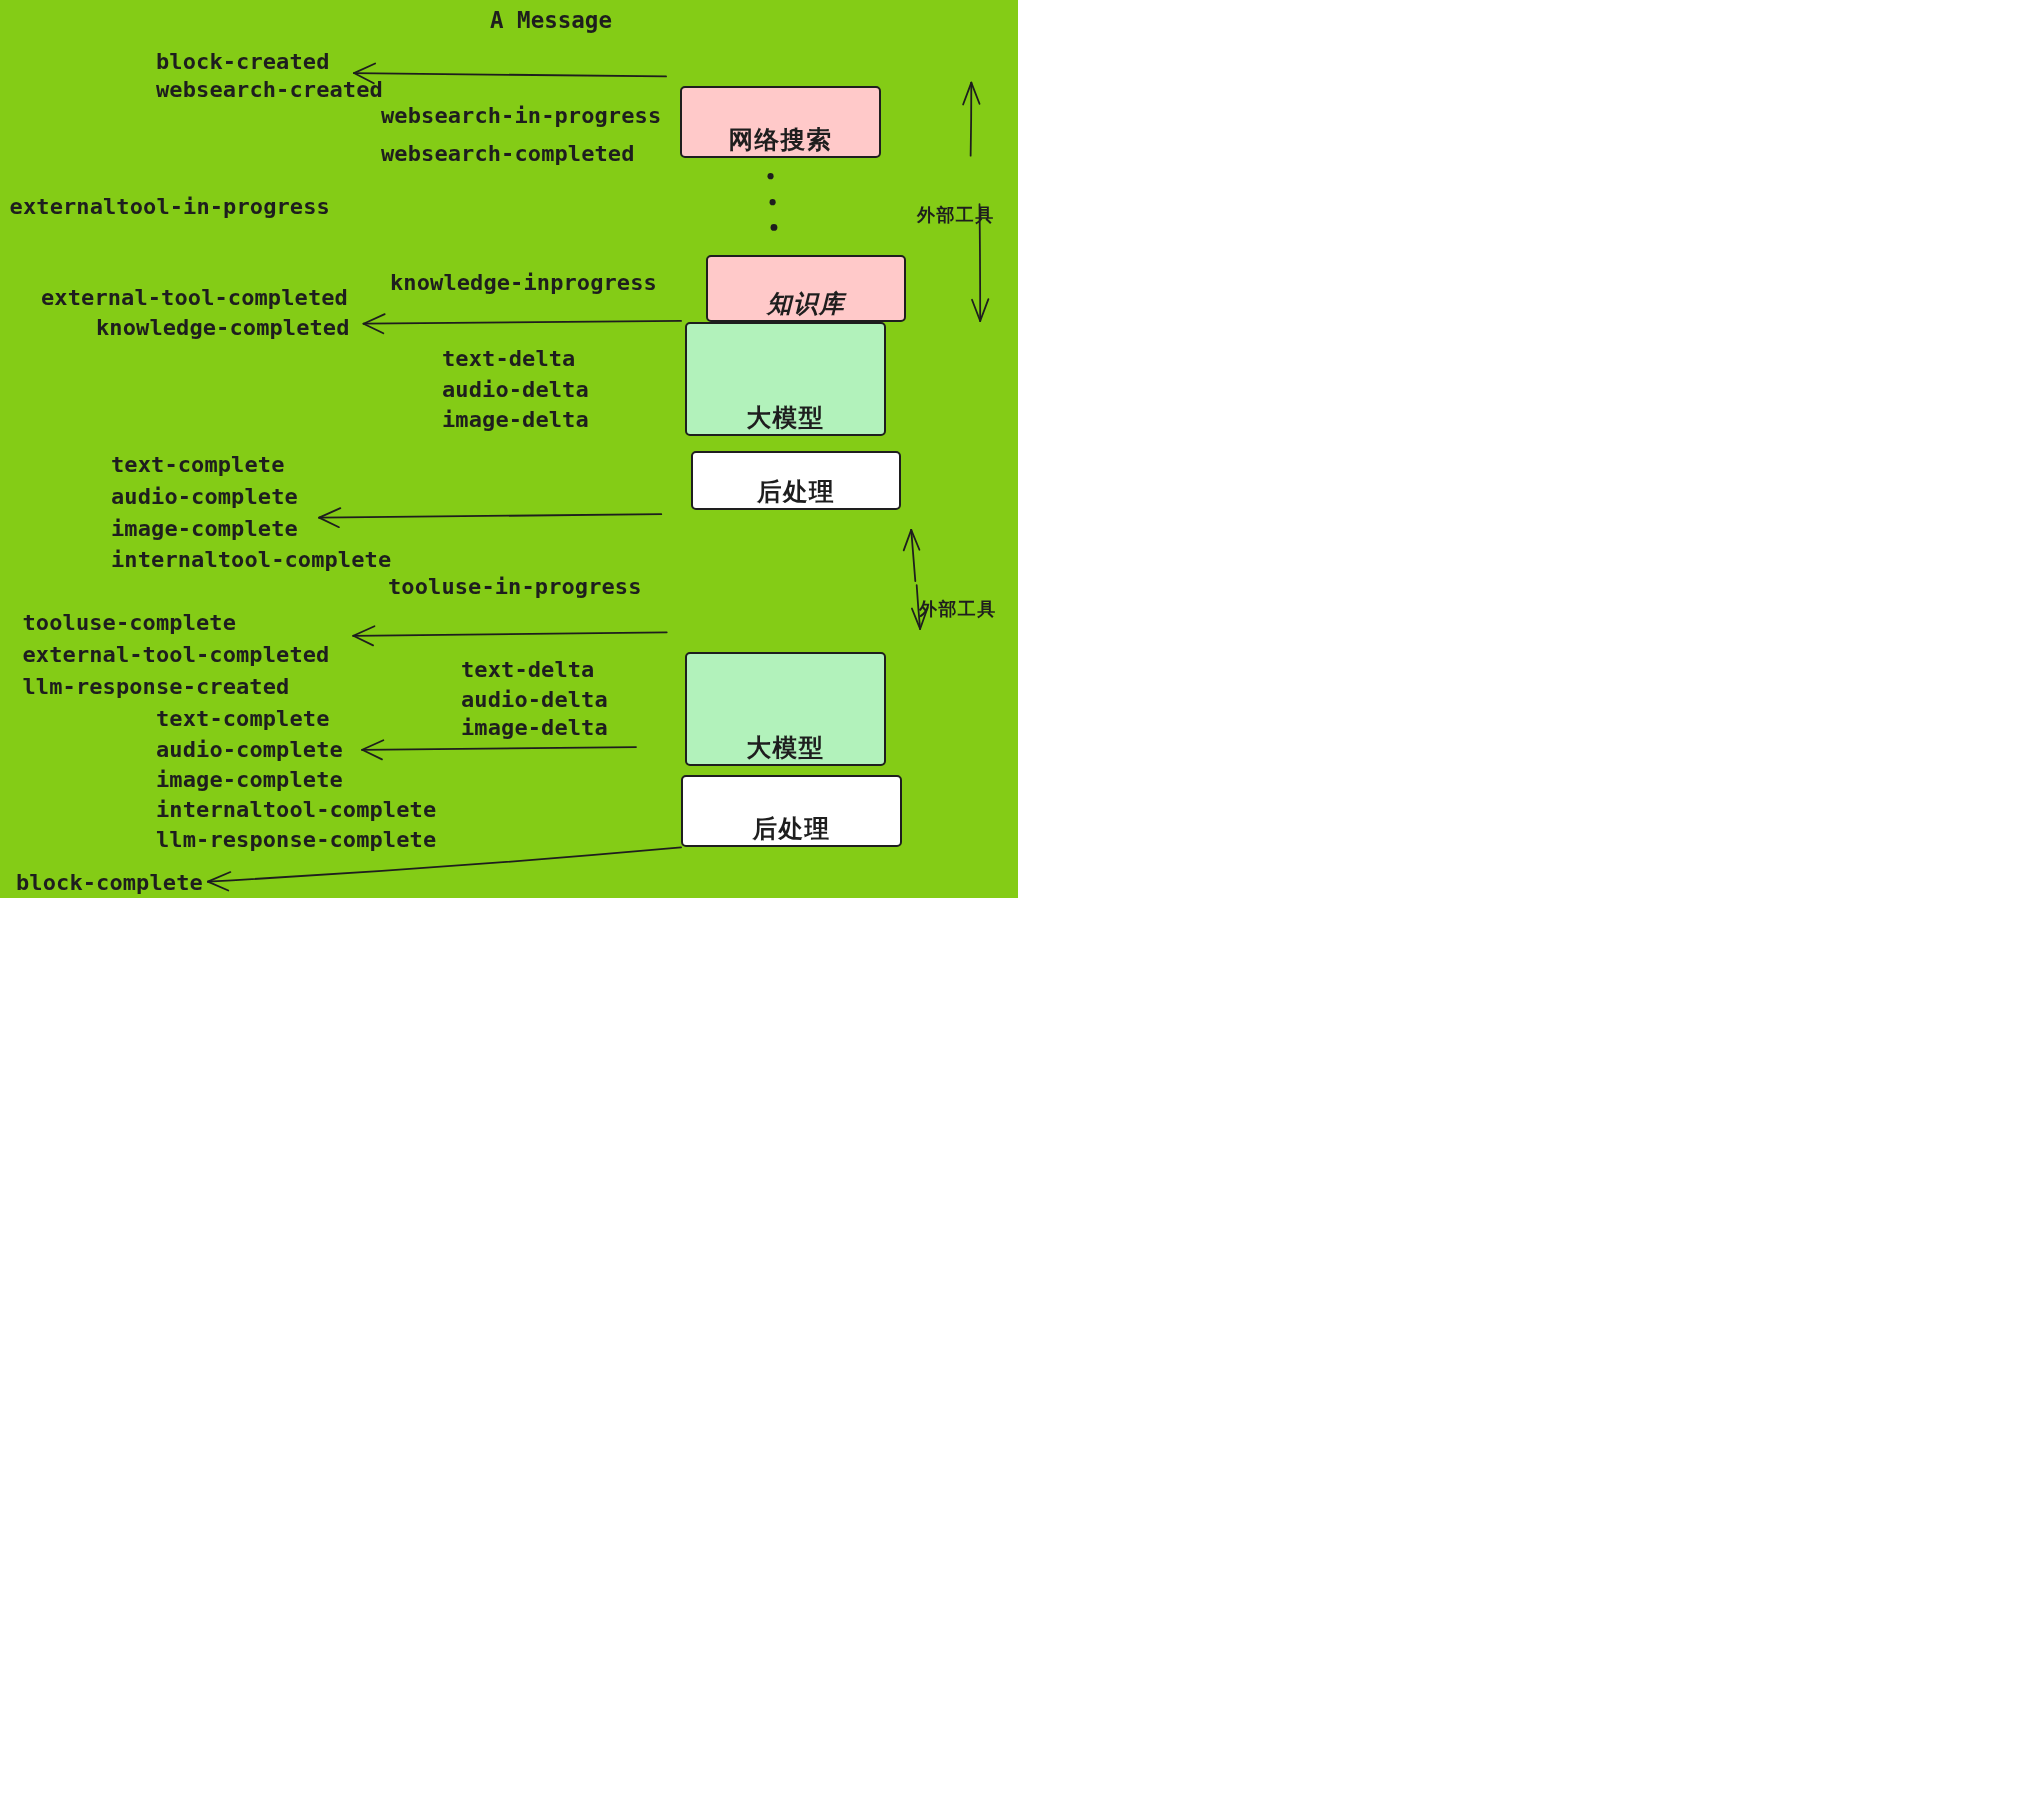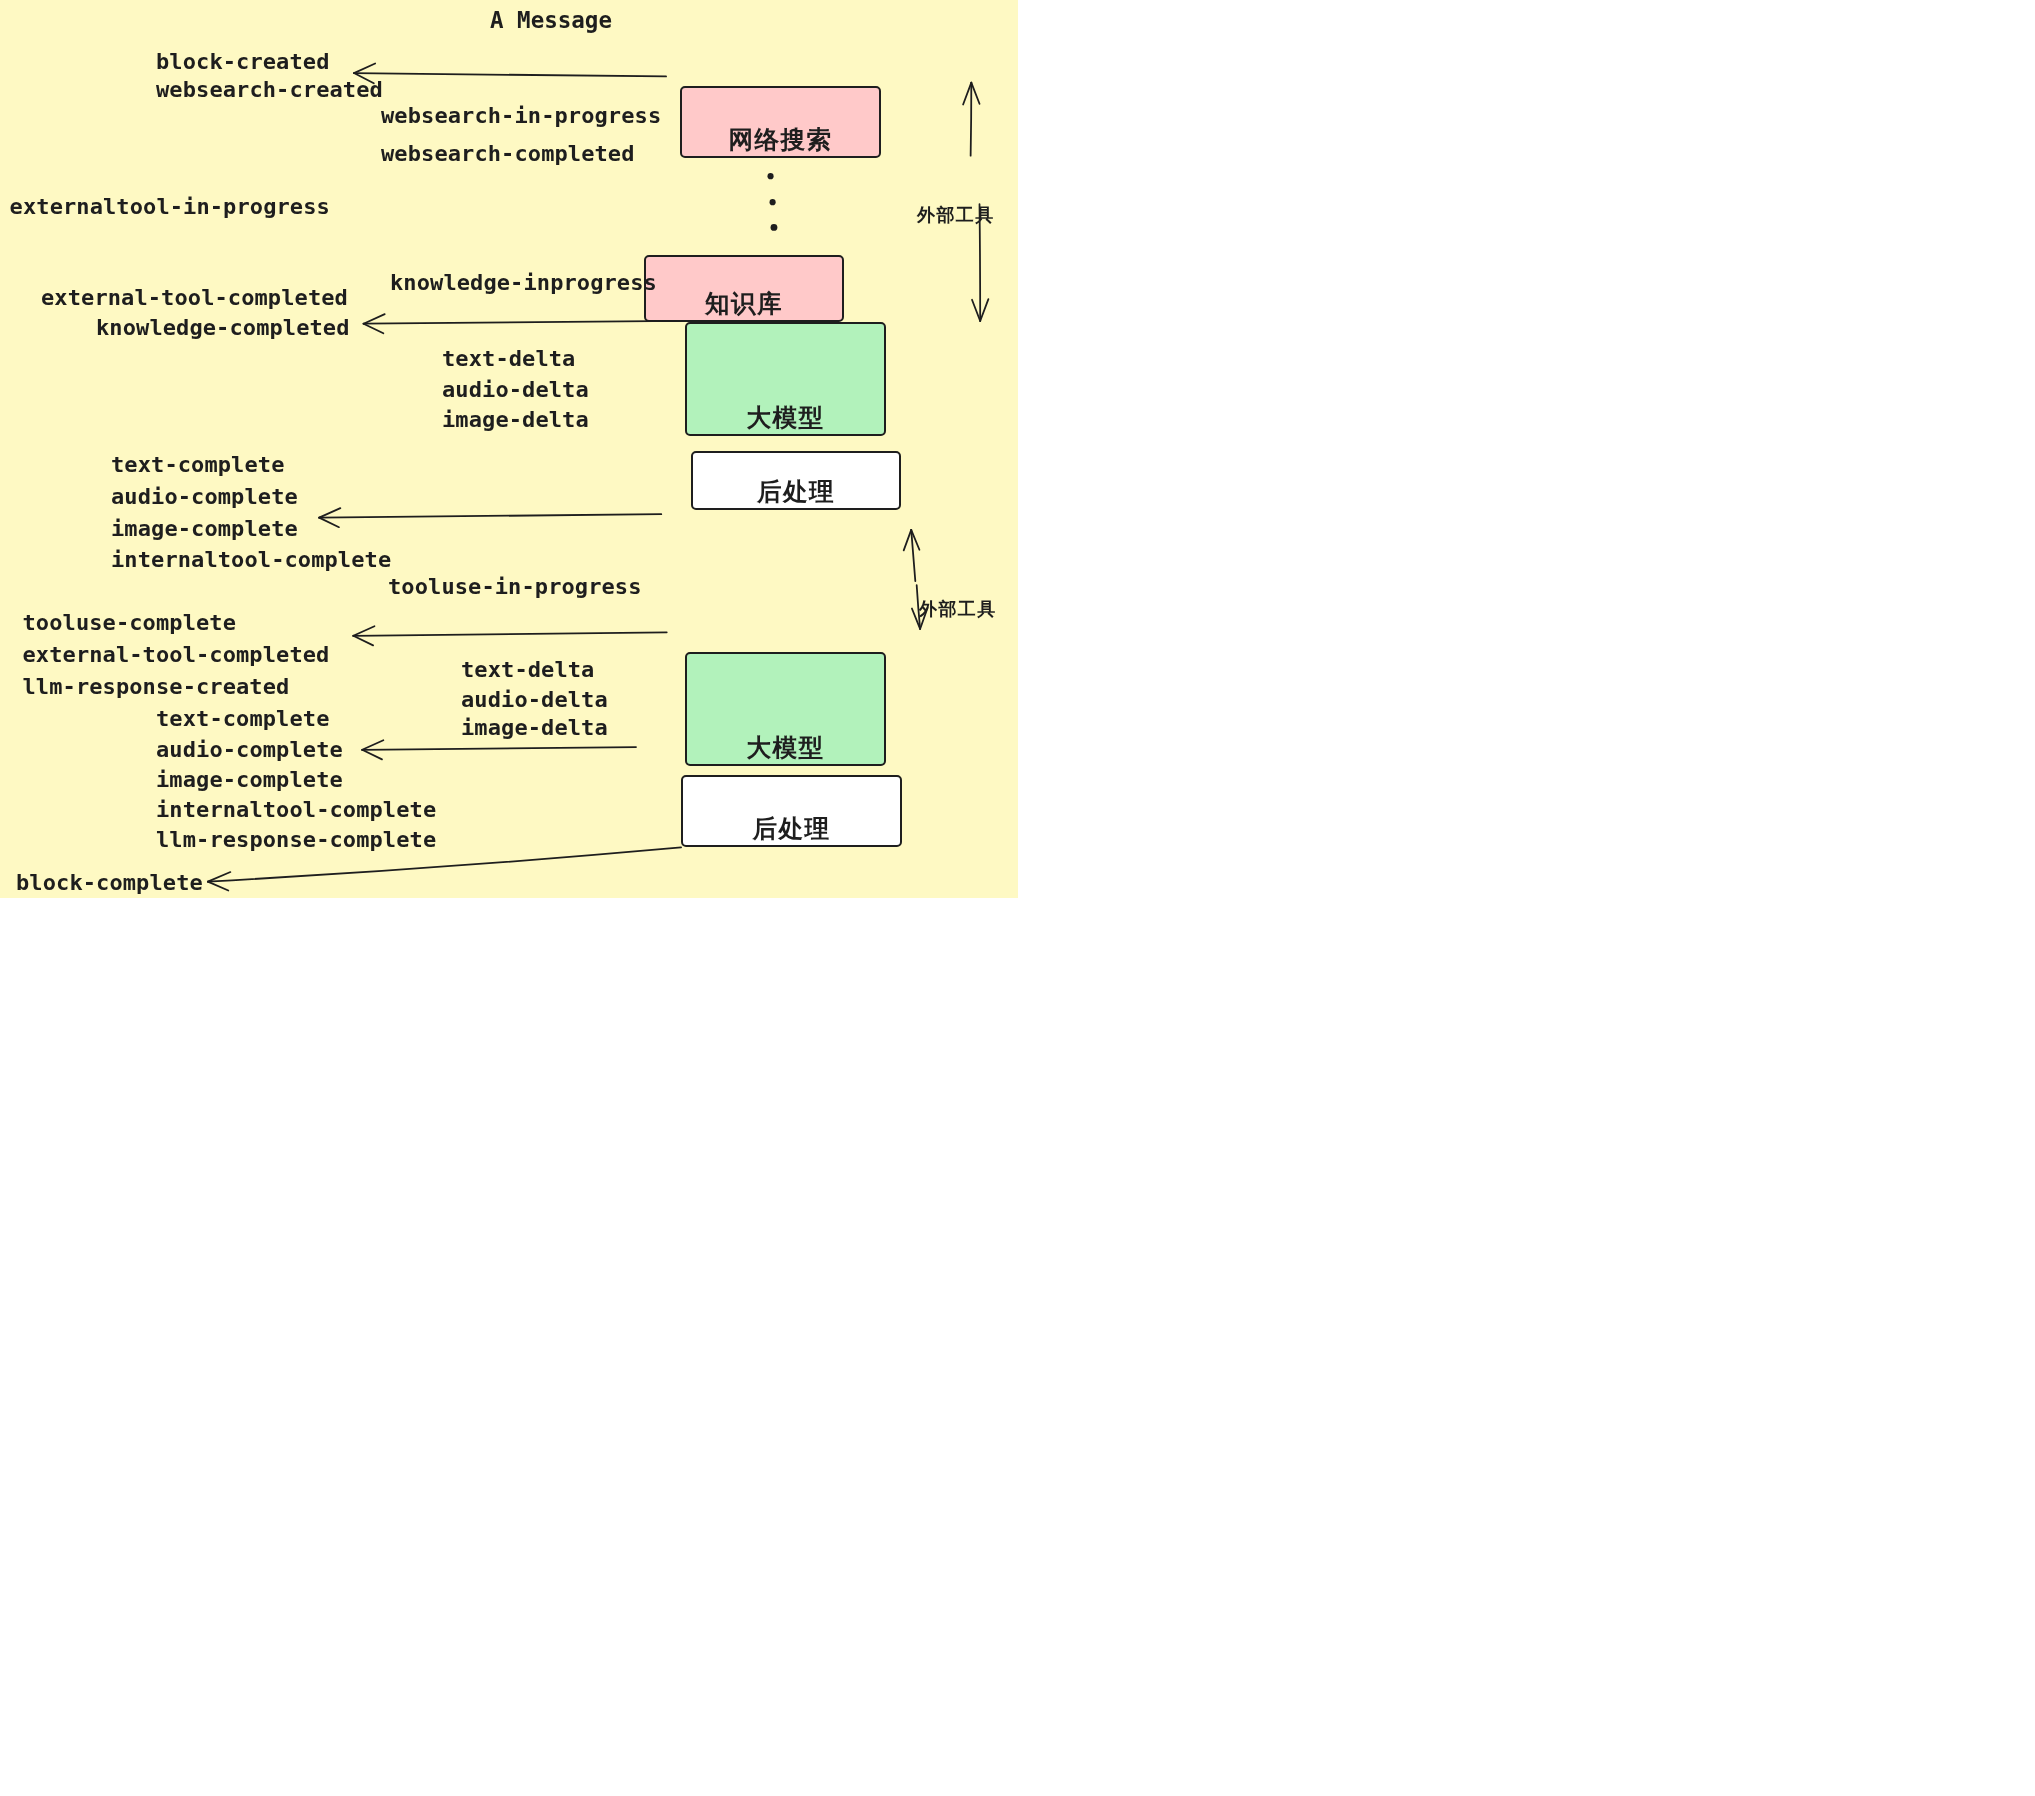--- a/index.html
+++ b/index.html
@@ -1,20 +1,20 @@
 <!DOCTYPE html>
 <html style="font-size:11px"><head>
 <meta charset="utf-8">
 <style>
   html,body{margin:0;padding:0;background:#ffffff;}
   .canvas{
     position:relative;
     width:1018px;
     height:898px;
-    background:#fef9c3;
+    background:#84cc16;
     font-family:"DejaVu Sans Mono", monospace;
     color:#1e1e1e;
     overflow:hidden;
   }
   .title{
     position:absolute;
     font-size:22.5px;
     font-weight:600;
     white-space:nowrap;
   }
@@ -80,21 +80,21 @@
 <body>
 
 <div class="canvas">
 
   <div class="title" style="left:486px;top:6.8px;width:130px;text-align:center;">A Message</div>
 
   <div class="box pink" style="left:680px;top:86px;width:201px;height:72px;">
     <span class="box-label">网络搜索</span>
   </div>
 
-  <div class="box pink" style="left:644px;top:255px;width:200px;height:67px;">
+  <div class="box pink" style="left:706px;top:255px;width:200px;height:67px;font-style:italic;">
     <span class="box-label">知识库</span>
   </div>
 
   <div class="box green" style="left:685px;top:322px;width:201px;height:114px;">
     <span class="box-label">大模型</span>
   </div>
 
   <div class="box white" style="left:691px;top:451px;width:210px;height:59px;">
     <span class="box-label">后处理</span>
   </div>

